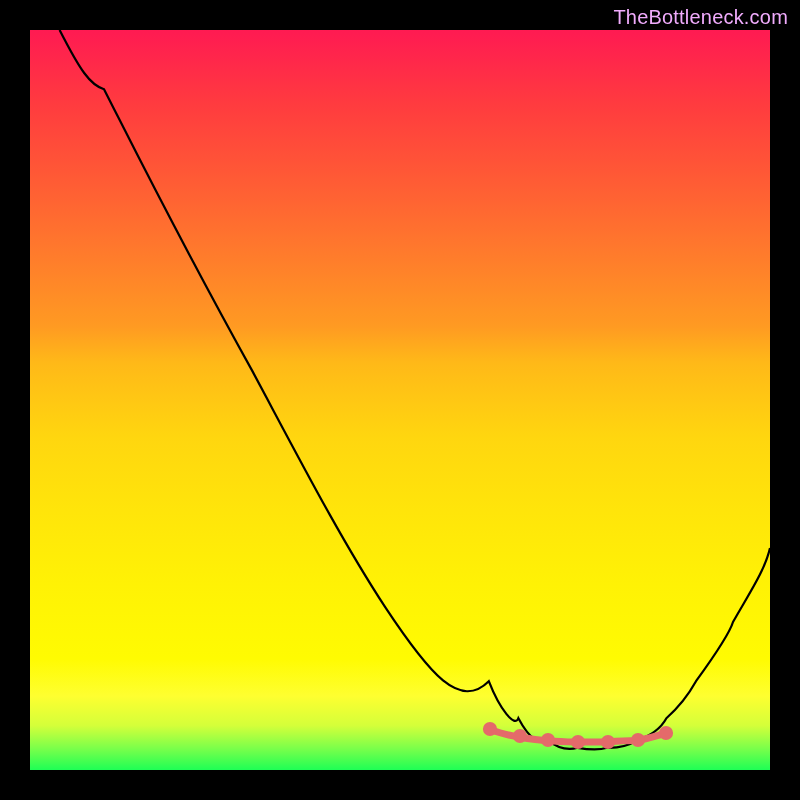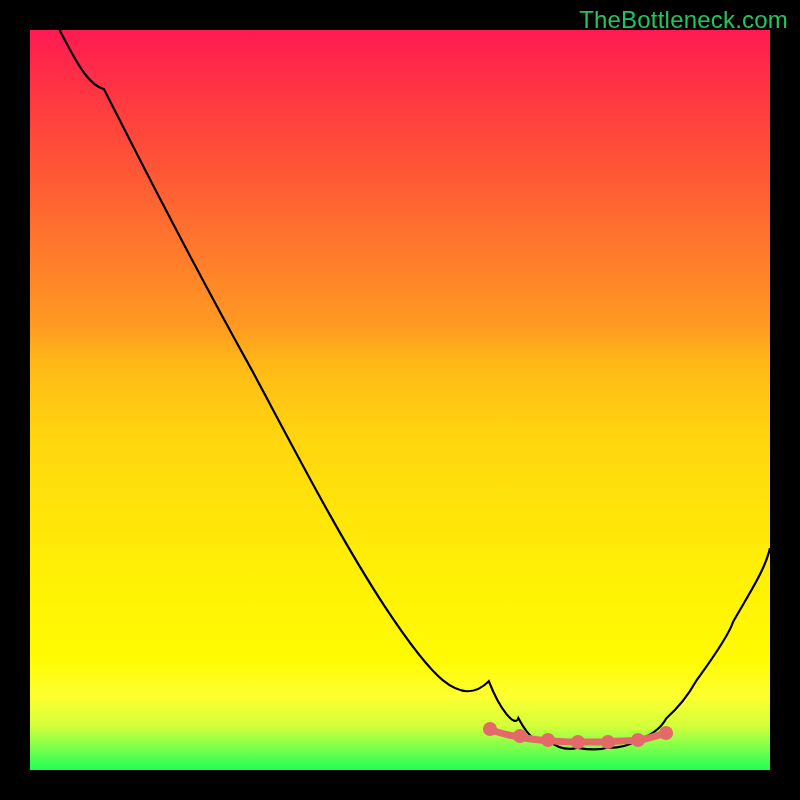--- a/index.html
+++ b/index.html
@@ -36,22 +36,22 @@
       #fffb02 85%,
       #feff30 90%,
       #d4ff3a 94%,
       #7dff4a 97%,
       #1eff55 100%);
   }
   .watermark {
     position: absolute;
     top: 6px;
     right: 12px;
-    color: #22c55e;
-    font-size: 24px;
+    color: #f0abfc;
+    font-size: 20px;
     font-weight: 500;
     letter-spacing: 0.2px;
     z-index: 5;
   }
   svg.curve {
     position: absolute;
     left: 0;
     top: 0;
     width: 740px;
     height: 740px;

